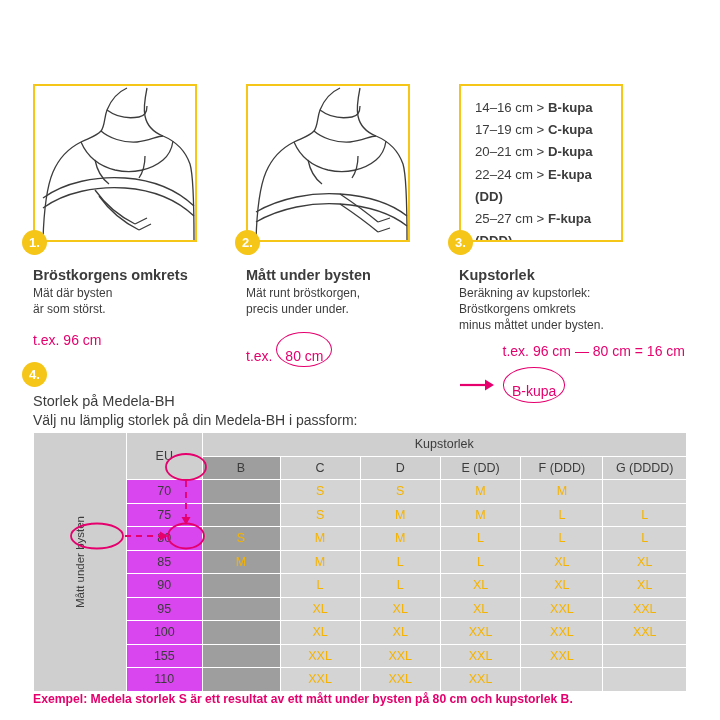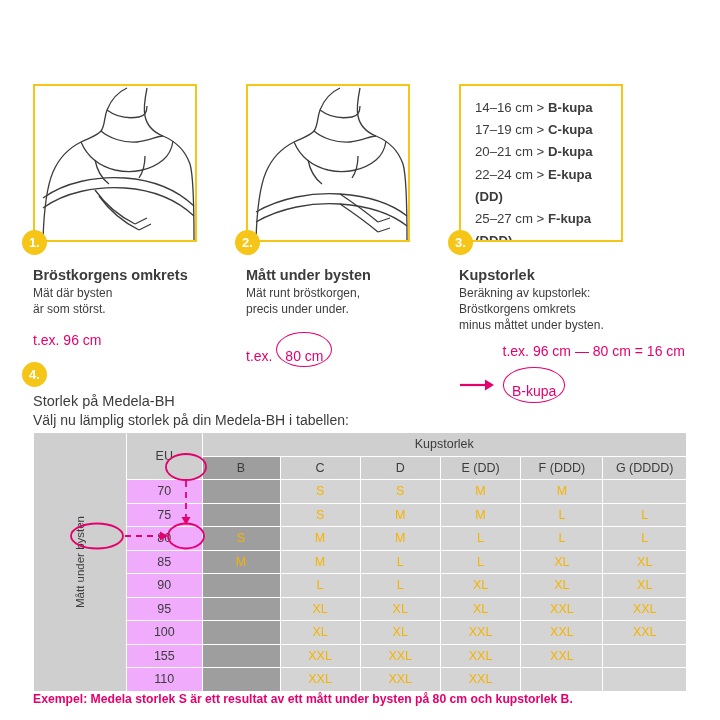--- a/index.html
+++ b/index.html
@@ -151,21 +151,21 @@
     text-align: center;
     font-weight: normal;
     padding: 0;
     height: 22.5px;
   }
   .hdr-grey { background: #cfcfcf; color: #3c3c3c; }
   .hdr-dark { background: #9e9e9e; color: #3c3c3c; }
   .cell-light { background: #d4d4d4; }
   .cell-dark { background: #9e9e9e; }
   .cell-val { color: #f5b301; font-weight: bold; }
-  .cell-eu { background: #f0abfc; color: #3c3c3c; }
+  .cell-eu { background: #d946ef; color: #3c3c3c; }
   .rot {
     background: #cfcfcf;
     width: 22px;
   }
   .rot span {
     display: block;
     transform: rotate(-90deg);
     white-space: nowrap;
     font-size: 11.5px;
     color: #3c3c3c;
@@ -278,21 +278,21 @@
       <svg class="arrow-svg" width="36" height="14" viewBox="0 0 36 14">
         <line x1="1" y1="7" x2="27" y2="7" stroke="#e5006d" stroke-width="2.2"></line>
         <polygon points="26,1.5 35,7 26,12.5" fill="#e5006d"></polygon>
       </svg>
       <span class="example circled" style="margin-top:0">B-kupa</span>
     </div>
   </div>
 
   <div class="badge" id="badge4">4.</div>
   <div id="step4-head">Storlek på Medela-BH</div>
-  <div id="step4-sub">Välj nu lämplig storlek på din Medela-BH i tabellen:</div>
+  <div id="step4-sub">Välj nu lämplig storlek på din Medela-BH i passform:</div>
 
   <div class="table-wrap">
     <table class="sizes">
       <colgroup>
         <col style="width:22px">
         <col style="width:86px">
         <col style="width:91px">
         <col style="width:91px">
         <col style="width:91px">
         <col style="width:91px">

